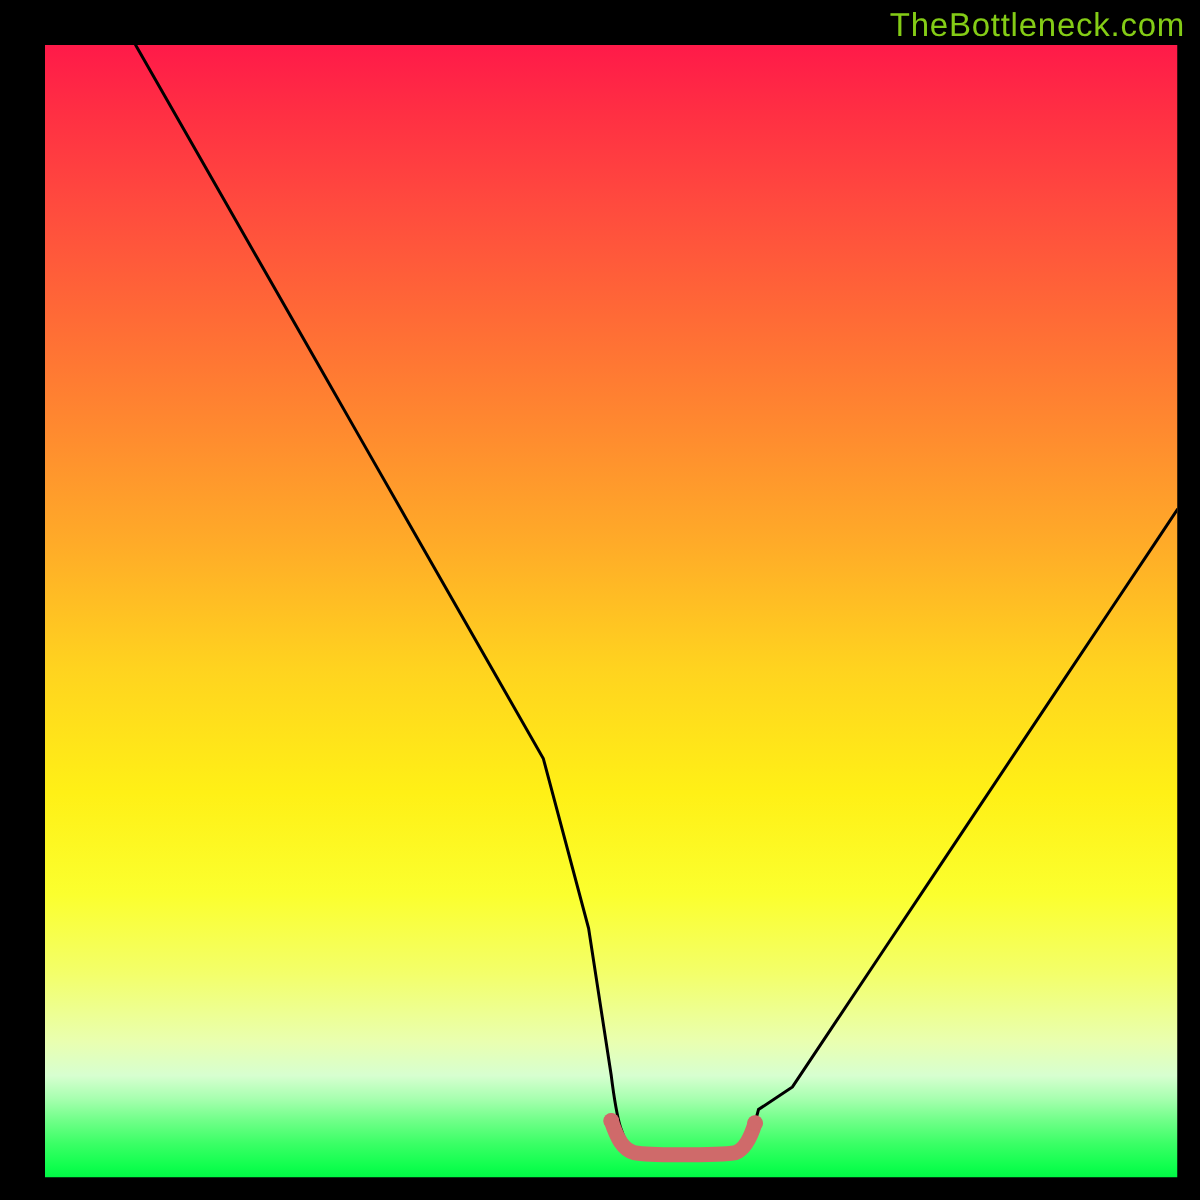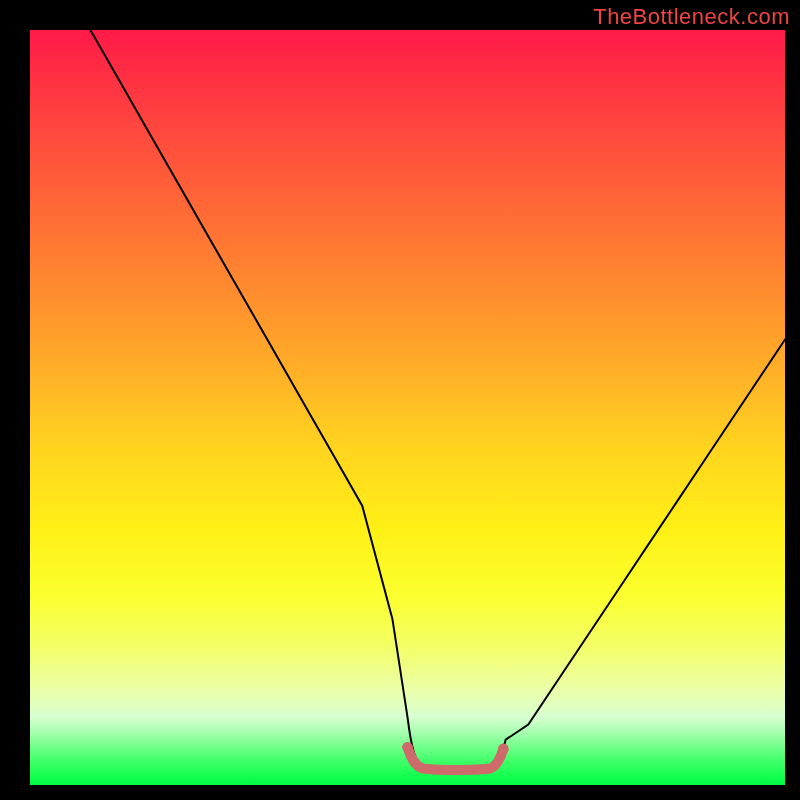--- a/index.html
+++ b/index.html
@@ -14,21 +14,21 @@
   .frame {
     position: relative;
     width: 800px;
     height: 800px;
     background: #000;
   }
   .watermark {
     position: absolute;
     top: 4px;
     right: 10px;
-    color: #ef4444;
+    color: #84cc16;
     font-size: 22px;
     font-weight: 500;
     letter-spacing: 0.5px;
     z-index: 20;
   }
   .plot-area {
     position: absolute;
     left: 30px;
     top: 30px;
     width: 755px;

